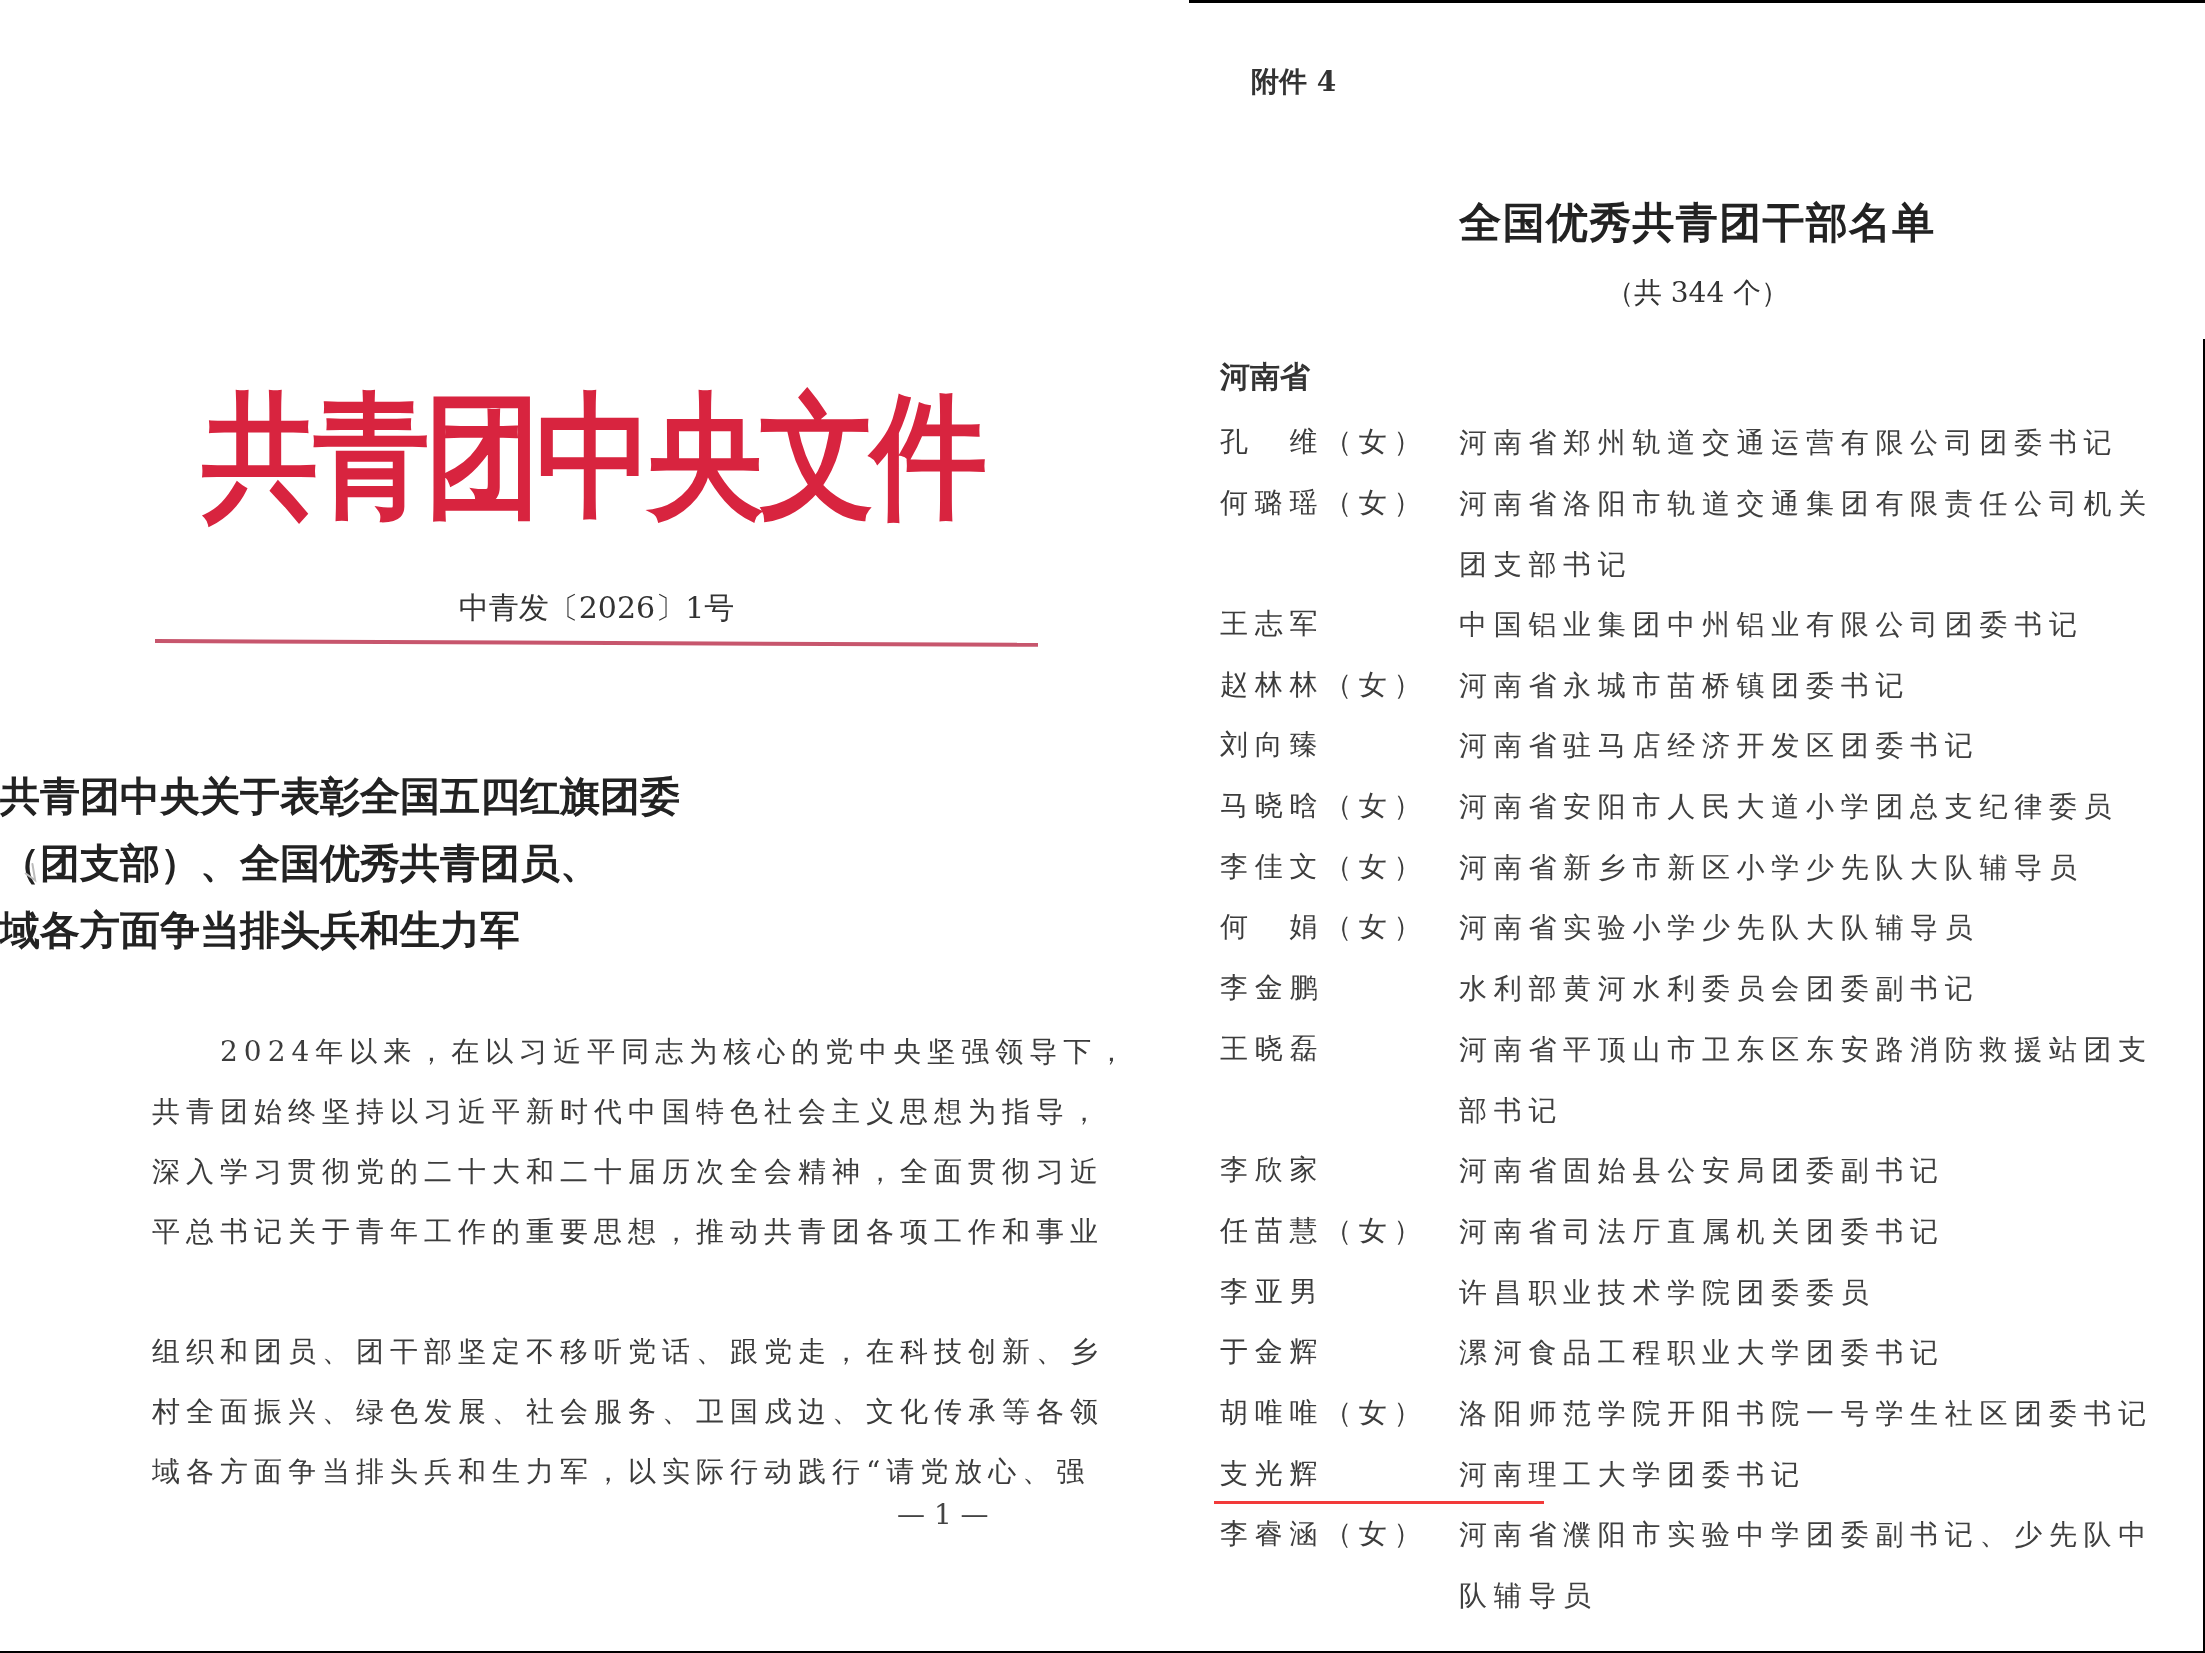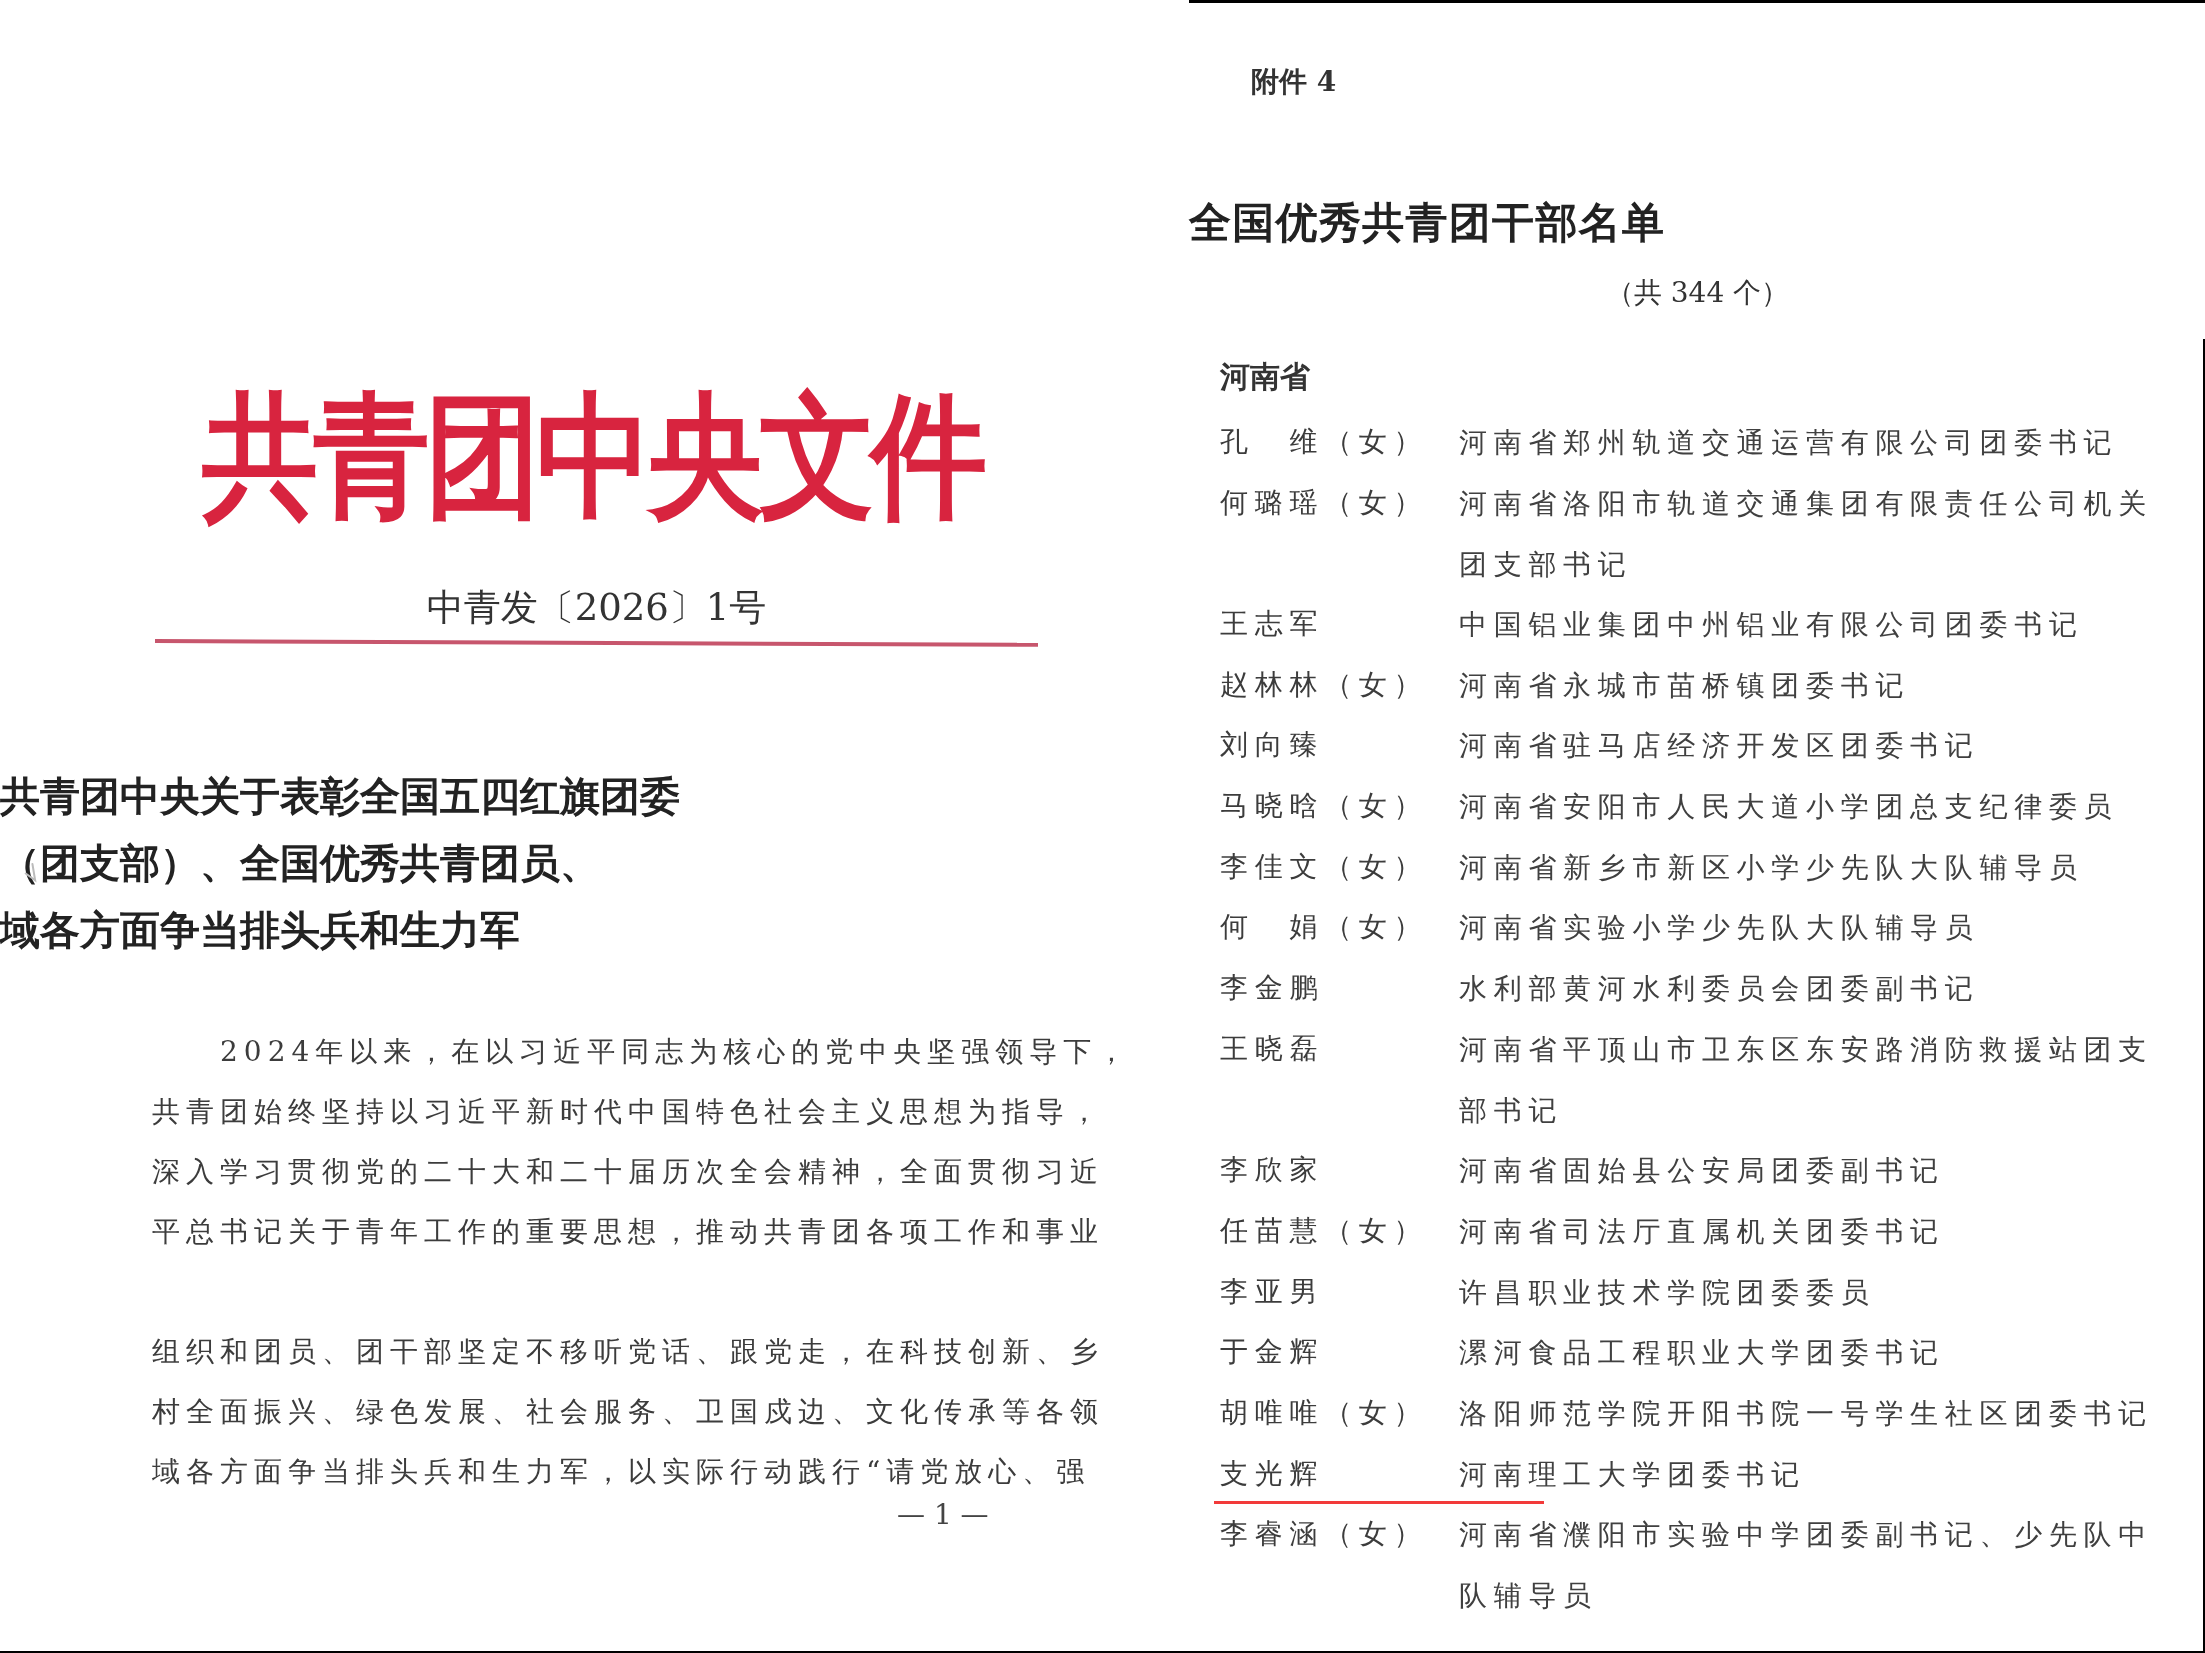--- a/index.html
+++ b/index.html
@@ -13,21 +13,21 @@
   
   #left-page { left:0; top:0; width:1146px; height:1654px; }
   .red-masthead {
     position:absolute; left:202px; top:378px; width:796px; height:155px;
     color:#d8243f; font-size:135px; line-height:155px; letter-spacing:-5.4px;
     font-family:"DejaVu Serif","Liberation Serif",serif; font-weight:bold;
     white-space:nowrap; transform:scaleX(0.86); transform-origin:left top;
   }
   .doc-number {
     position:absolute; left:0; width:1193px; top:588px; text-align:center;
-    font-size:37px; line-height:40px; color:#333;
+    font-size:30px; line-height:40px; color:#333;
   }
   .red-rule {
     position:absolute; left:155px; top:639px; width:883px; height:4px;
     background:#c7566d; transform:rotate(0.25deg); transform-origin:left center;
   }
   .heading {
     position:absolute; left:0; width:1193px; 
     font-size:40px; line-height:54px; font-weight:bold; color:#222;
     white-space:nowrap;
   }
@@ -43,21 +43,21 @@
     position:absolute; left:23px; top:860px; width:27px; height:27px;
   }
   .top-bar { position:absolute; left:1189px; top:0; width:1017px; height:3.4px; background:#000; }
   .right-edge { position:absolute; left:2203px; top:339px; width:2px; height:1315px; background:#000; }
   .bottom-bar { position:absolute; left:0; top:1651px; width:2205px; height:2.7px; background:#000; }
   .attachment-label {
     position:absolute; left:1251px; top:62px; font-size:28px; line-height:40px;
     font-weight:bold; color:#333;
   }
   .list-title {
-    position:absolute; left:1189px; width:1017px; top:196px; text-align:left;
+    position:absolute; left:1189px; width:1017px; top:196px; text-align:center;
     font-size:42px; line-height:54px; font-weight:bold; color:#222; letter-spacing:1.3px;
   }
   .list-count {
     position:absolute; left:1189px; width:1017px; top:273px; text-align:center;
     font-size:28px; line-height:40px; color:#333;
   }
   .province {
     position:absolute; left:1220px; top:357px; font-size:30px; line-height:40px;
     font-weight:bold; color:#333;
   }

